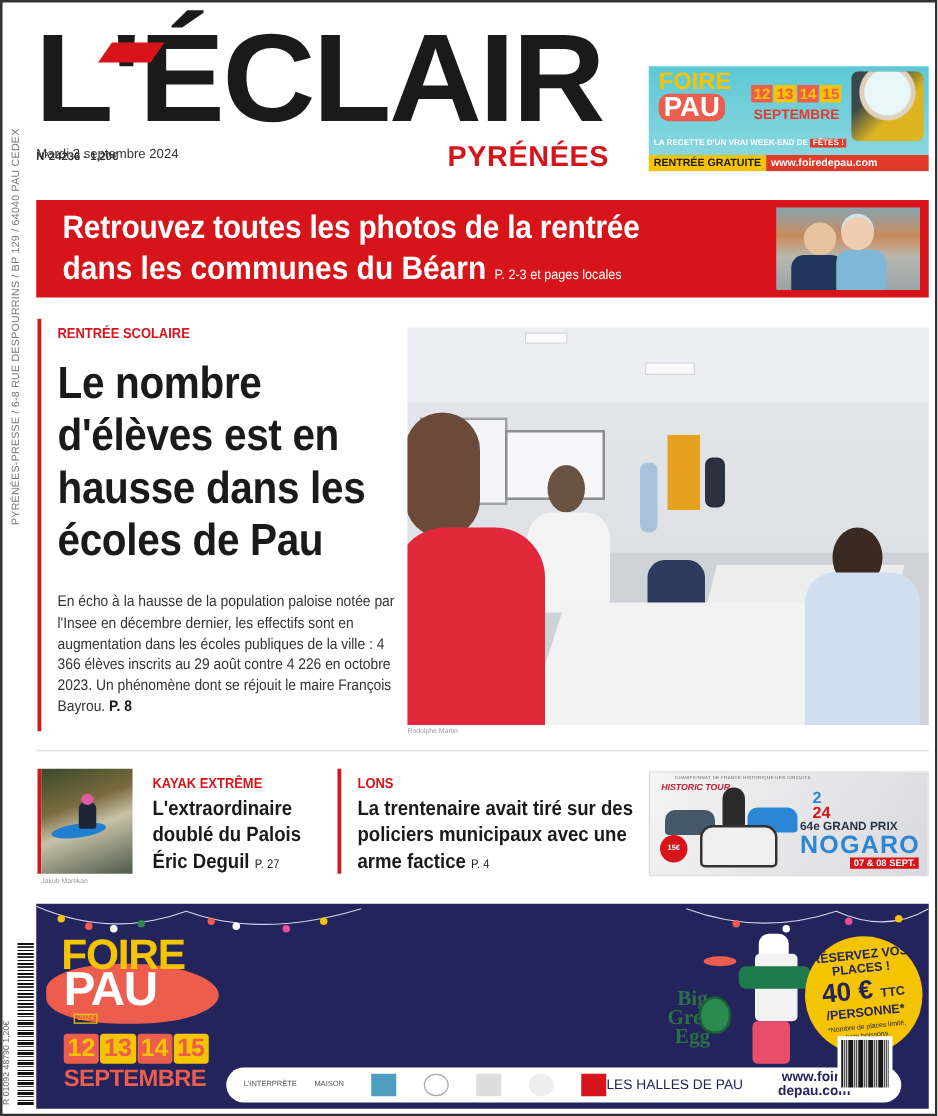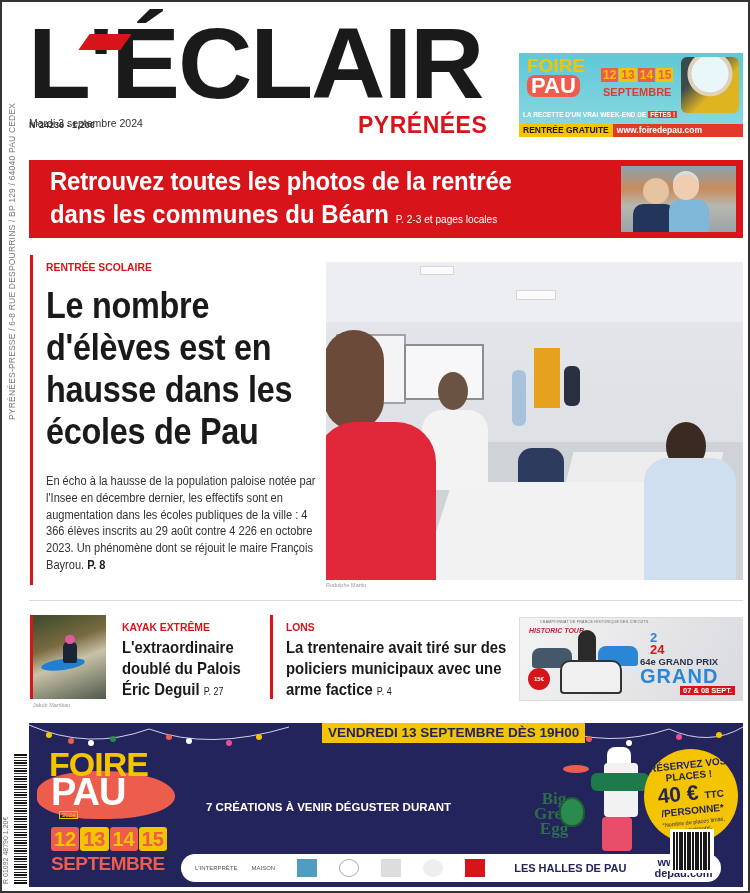--- a/index.html
+++ b/index.html
@@ -133,21 +133,21 @@
     .ab-circle .price small { font-size: 10px; }
     .ab-circle .per { position: absolute; left: 0; top: 56px; width: 100%; font-weight: 900; font-size: 10px; }
     .ab-circle .note { position: absolute; left: 10px; top: 70px; width: 74px; font-size: 5.5px; line-height: 7px; }
     .ab-qr { position: absolute; left: 641px; top: 106px; width: 44px; height: 44px; background: #fff; padding: 3px; }
     .ab-qr div { width: 100%; height: 100%; background:
       linear-gradient(90deg,#000 0 25%,transparent 25% 35%,#000 35% 45%,transparent 45% 55%,#000 55% 65%,transparent 65% 75%,#000 75%),
       #fff; opacity: .9; background-size: 8px 8px; }
     .ab-logos { position: absolute; left: 152px; top: 131px; width: 540px; height: 28px; background: #fff; border-radius: 14px; display: flex; align-items: center; }
     .ab-logos .logo-item { font-size: 6px; color: #555; margin-left: 14px; white-space: nowrap; }
     .ab-logos .sq { width: 20px; height: 18px; margin-left: 22px; }
-    .ab-logos .halles { font-size: 11px; font-weight: 700; color: #24245c; margin-left: 29px; }
+    .ab-logos .halles { font-size: 11px; font-weight: 400; color: #24245c; margin-left: 0; }
     .ab-logos .url { font-size: 11px; font-weight: 700; color: #24245c; line-height: 11px; margin-left: 28px; text-align: center; }
   </style>
 </head>
 <body>
 
 <div class="frame"></div>
 
 <div class="logo">
   <div class="logo-text">L'ÉCLAIR</div>
   <div class="logo-accent"></div>
@@ -237,21 +237,21 @@
 <div class="ad-nogaro">
   <div class="champ">CHAMPIONNAT DE FRANCE HISTORIQUE DES CIRCUITS</div>
   <div class="historic">HISTORIC TOUR</div>
   <div class="car1"></div>
   <div class="car2"></div>
   <div class="driver"></div>
   <div class="car3"></div>
   <div class="price">15€</div>
   <div class="year"><span>2</span><br><b>24</b></div>
   <div class="gp">64e GRAND PRIX</div>
-  <div class="nogaro">GRAND</div>
+  <div class="nogaro">NOGARO</div>
   <div class="sept">07 &amp; 08 SEPT.</div>
 </div>
 
 <div class="ad-bottom">
   <svg class="lights" width="714" height="30" viewBox="0 0 714 30">
     <path d="M0 2 Q60 28 120 6 Q180 28 260 4" stroke="#cfd0e8" stroke-width="1" fill="none"></path>
     <path d="M520 4 Q580 26 640 6 Q680 24 714 4" stroke="#cfd0e8" stroke-width="1" fill="none"></path>
     <circle cx="20" cy="12" r="3" fill="#f5c400"></circle>
       <circle cx="42" cy="18" r="3" fill="#ec5d4e"></circle>
       <circle cx="62" cy="20" r="3" fill="#fff"></circle>
@@ -269,22 +269,20 @@
   <div class="ab-foire">FOIRE</div>
   <div class="ab-pau">PAU</div>
   <div class="ab-2024">2024</div>
   <div class="ab-dates">
     <span>12</span>
     <span>13</span>
     <span>14</span>
     <span>15</span>
   </div>
   <div class="ab-sept">SEPTEMBRE</div>
-  <div class="ab-vendredi">VENDREDI 13 SEPTEMBRE DÈS 19H00</div>
-  <div class="ab-sub1">7 CRÉATIONS À VENIR DÉGUSTER DURANT</div>
   <div class="ab-egg" style="width:40px;">Big Green Egg</div>
   <div class="ab-egg-icon"></div>
   <div class="ab-plate"></div>
   <div class="ab-chef-hat"></div>
   <div class="ab-chef"></div>
   <div class="ab-chef-jacket"></div>
   <div class="ab-chef-legs"></div>
   <div class="ab-circle">
     <div class="l1">RÉSERVEZ VOS PLACES !</div>
     <div class="price"><span>40 €</span> <small>TTC</small></div>

